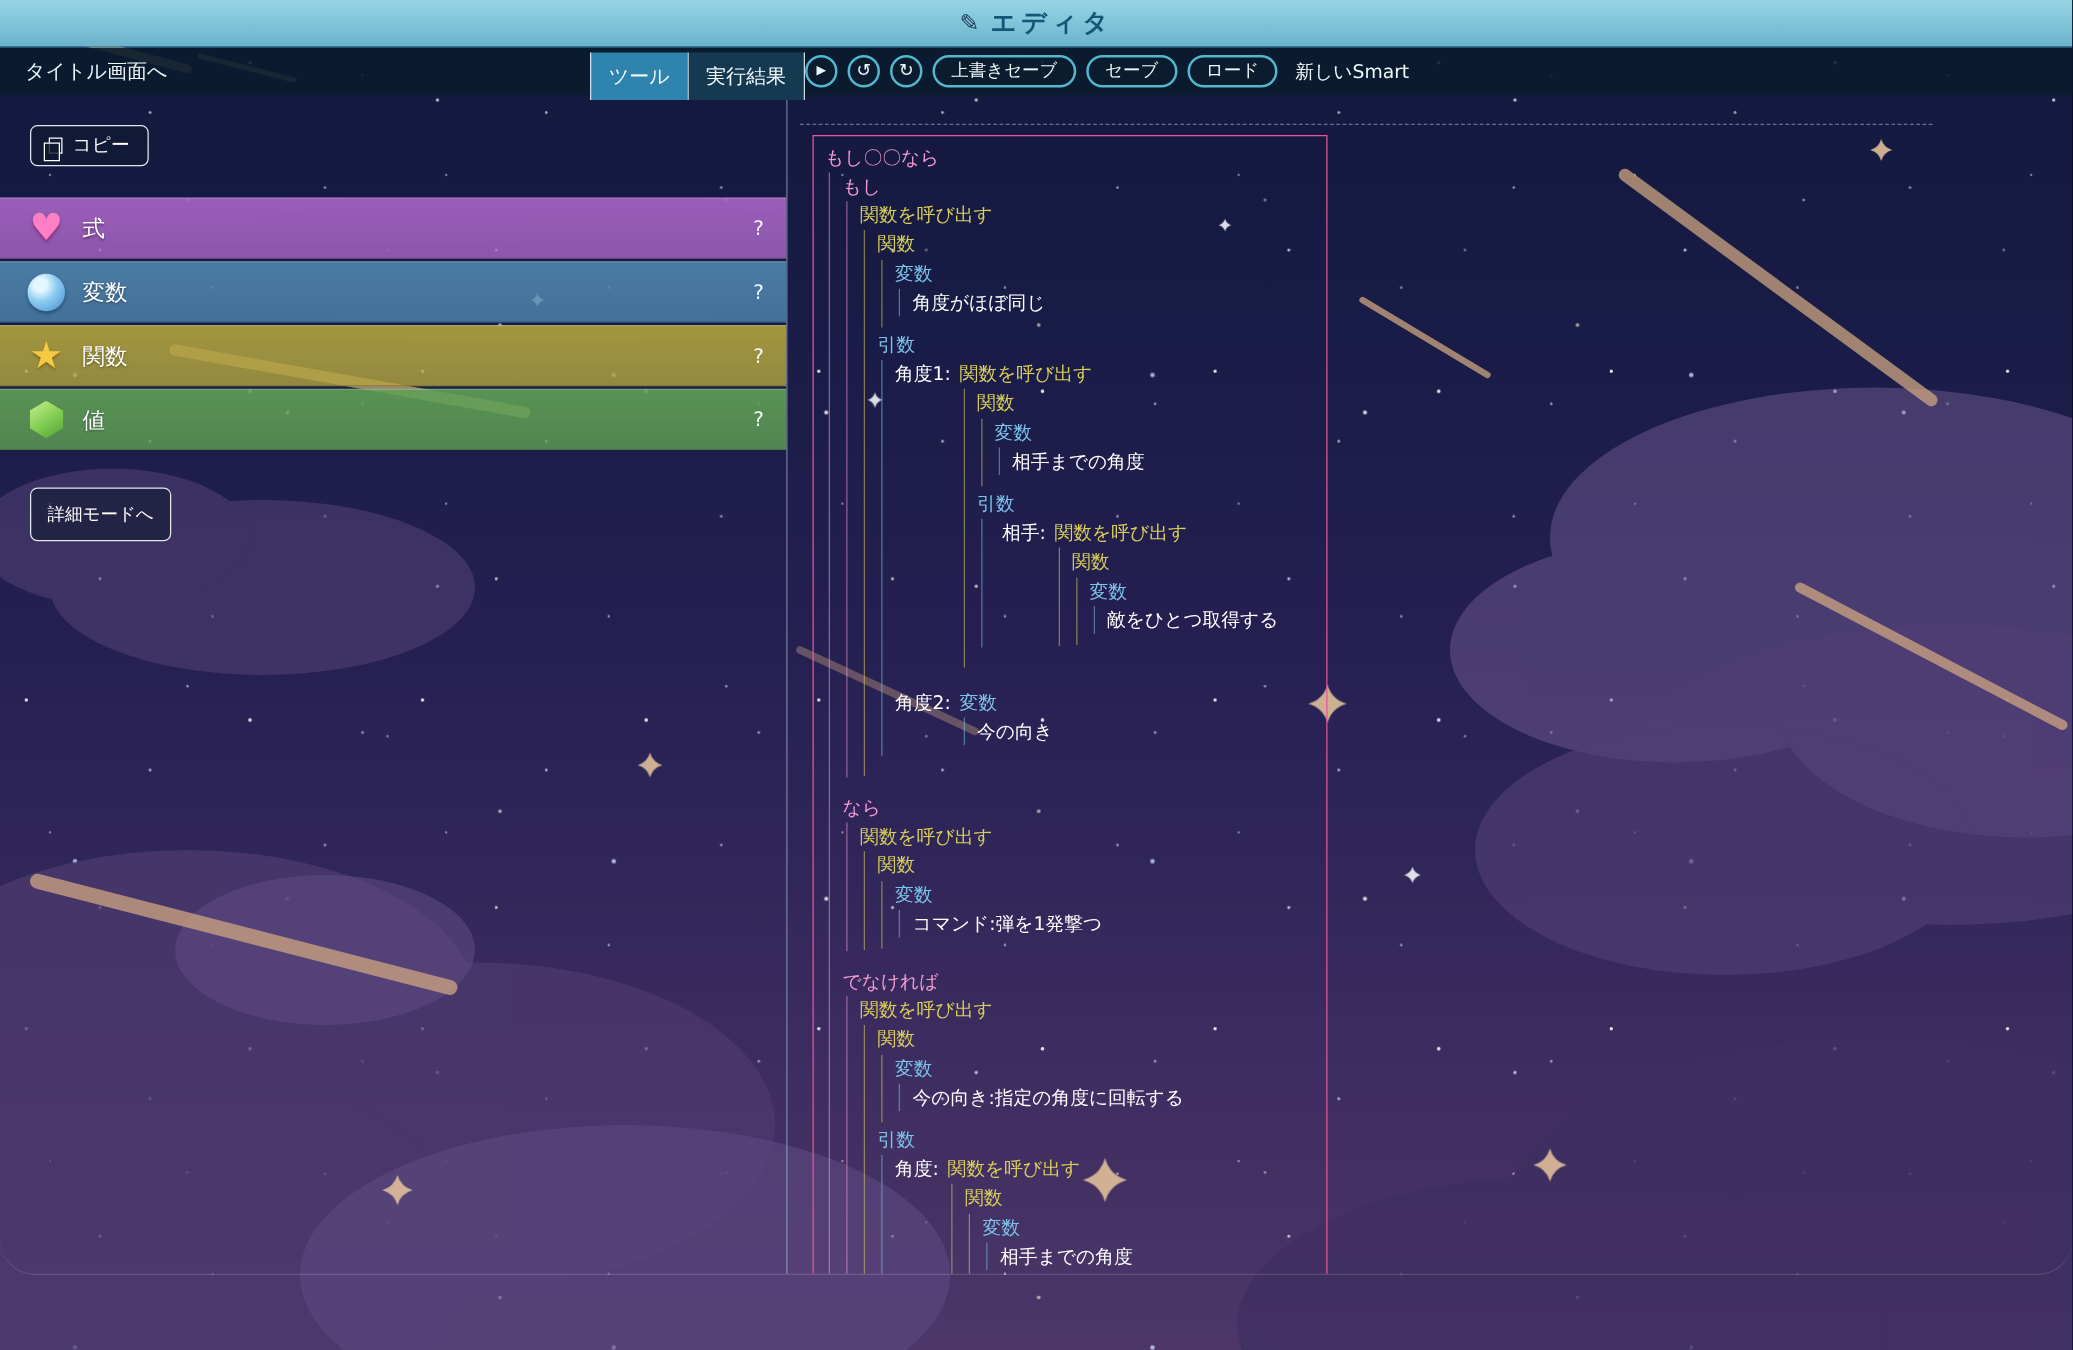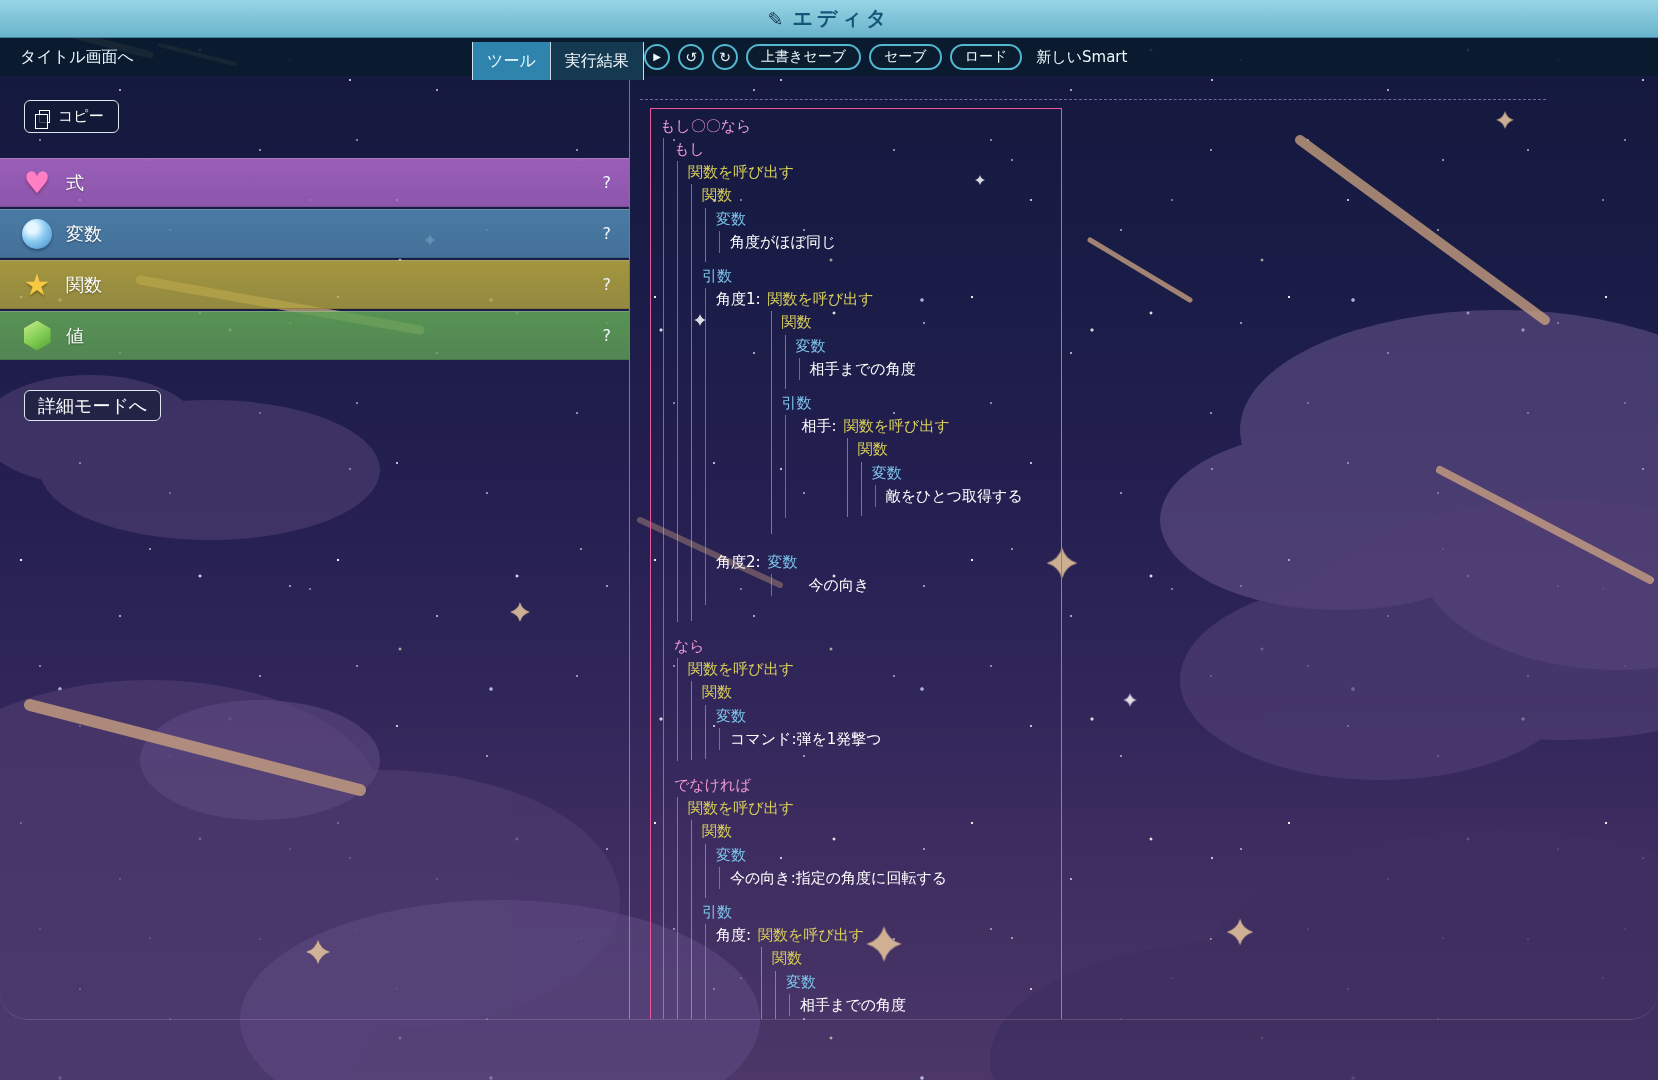--- a/index.html
+++ b/index.html
@@ -107,23 +107,23 @@
     background:radial-gradient(circle at 34% 30%, #e4f6ff 0 18%, #8ecdf2 45%, #4289cc 100%);
     box-shadow:0 2px 3px rgba(0,30,60,.4);
   }
   .star { font-size:30px; line-height:1; color:#f6c945; text-shadow:0 2px 2px rgba(90,70,0,.5); }
   .gem {
     width:27px; height:30px;
     background:linear-gradient(145deg,#c9ef8e 0%,#7ecb50 55%,#4f9e34 100%);
     clip-path:polygon(50% 0%,100% 27%,100% 73%,50% 100%,0% 73%,0% 27%);
   }
   .detail-btn {
-    margin:28px 0 0 24px; height:31px; padding:0 13px;
+    margin:28px 0 0 24px; height:43px; padding:0 13px;
     background:rgba(15,25,45,.55); border:1px solid #dfe8f0; border-radius:6px;
-    color:#fff; font-size:18px; cursor:pointer; display:inline-flex; align-items:center; font-family:inherit;
+    color:#fff; font-size:14px; cursor:pointer; display:inline-flex; align-items:center; font-family:inherit;
   }
 
   .main { flex:1; position:relative; overflow:hidden; padding:16px 0 0 10px; }
   .main-title { color:#a98fe2; font-size:15px; margin-left:2px; }
   .dash-sep { border-top:1px dashed rgba(190,165,245,.55); margin:7px 112px 0 0; }
   .code-box {
     margin:8px 0 0 10px; width:412px; height:1400px;
     border:1px solid #e8559a; padding:5px 9px;
     font-size:15px; line-height:22px;
   }
@@ -356,21 +356,21 @@
                                                   </div>
                                                 </div></div>
                                             </div>
                                           </div>
                                           <div class="tnode n-blue n-prefixed">
                                             <div class="trow">
                                               <span class="tprefix">角度2:</span>
                                               <div class="tinner"><span class="tlabel" style="color: rgb(124, 196, 234);">変数</span><div class="tkids" style="border-left-color: rgba(124, 196, 234, 0.533);">
                                                   <div class="tnode n-white">
                                                     <div class="trow">
-                                                      <div class="tinner"><span class="tlabel" style="color: rgb(255, 255, 255); margin-left: 27px;">今の向き</span></div>
+                                                      <div class="tinner"><span class="tlabel" style="color: rgb(255, 255, 255);">今の向き</span></div>
                                                     </div>
                                                   </div>
                                                 </div></div>
                                             </div>
                                           </div>
                                         </div></div>
                                     </div>
                                   </div>
                                 </div></div>
                             </div>

